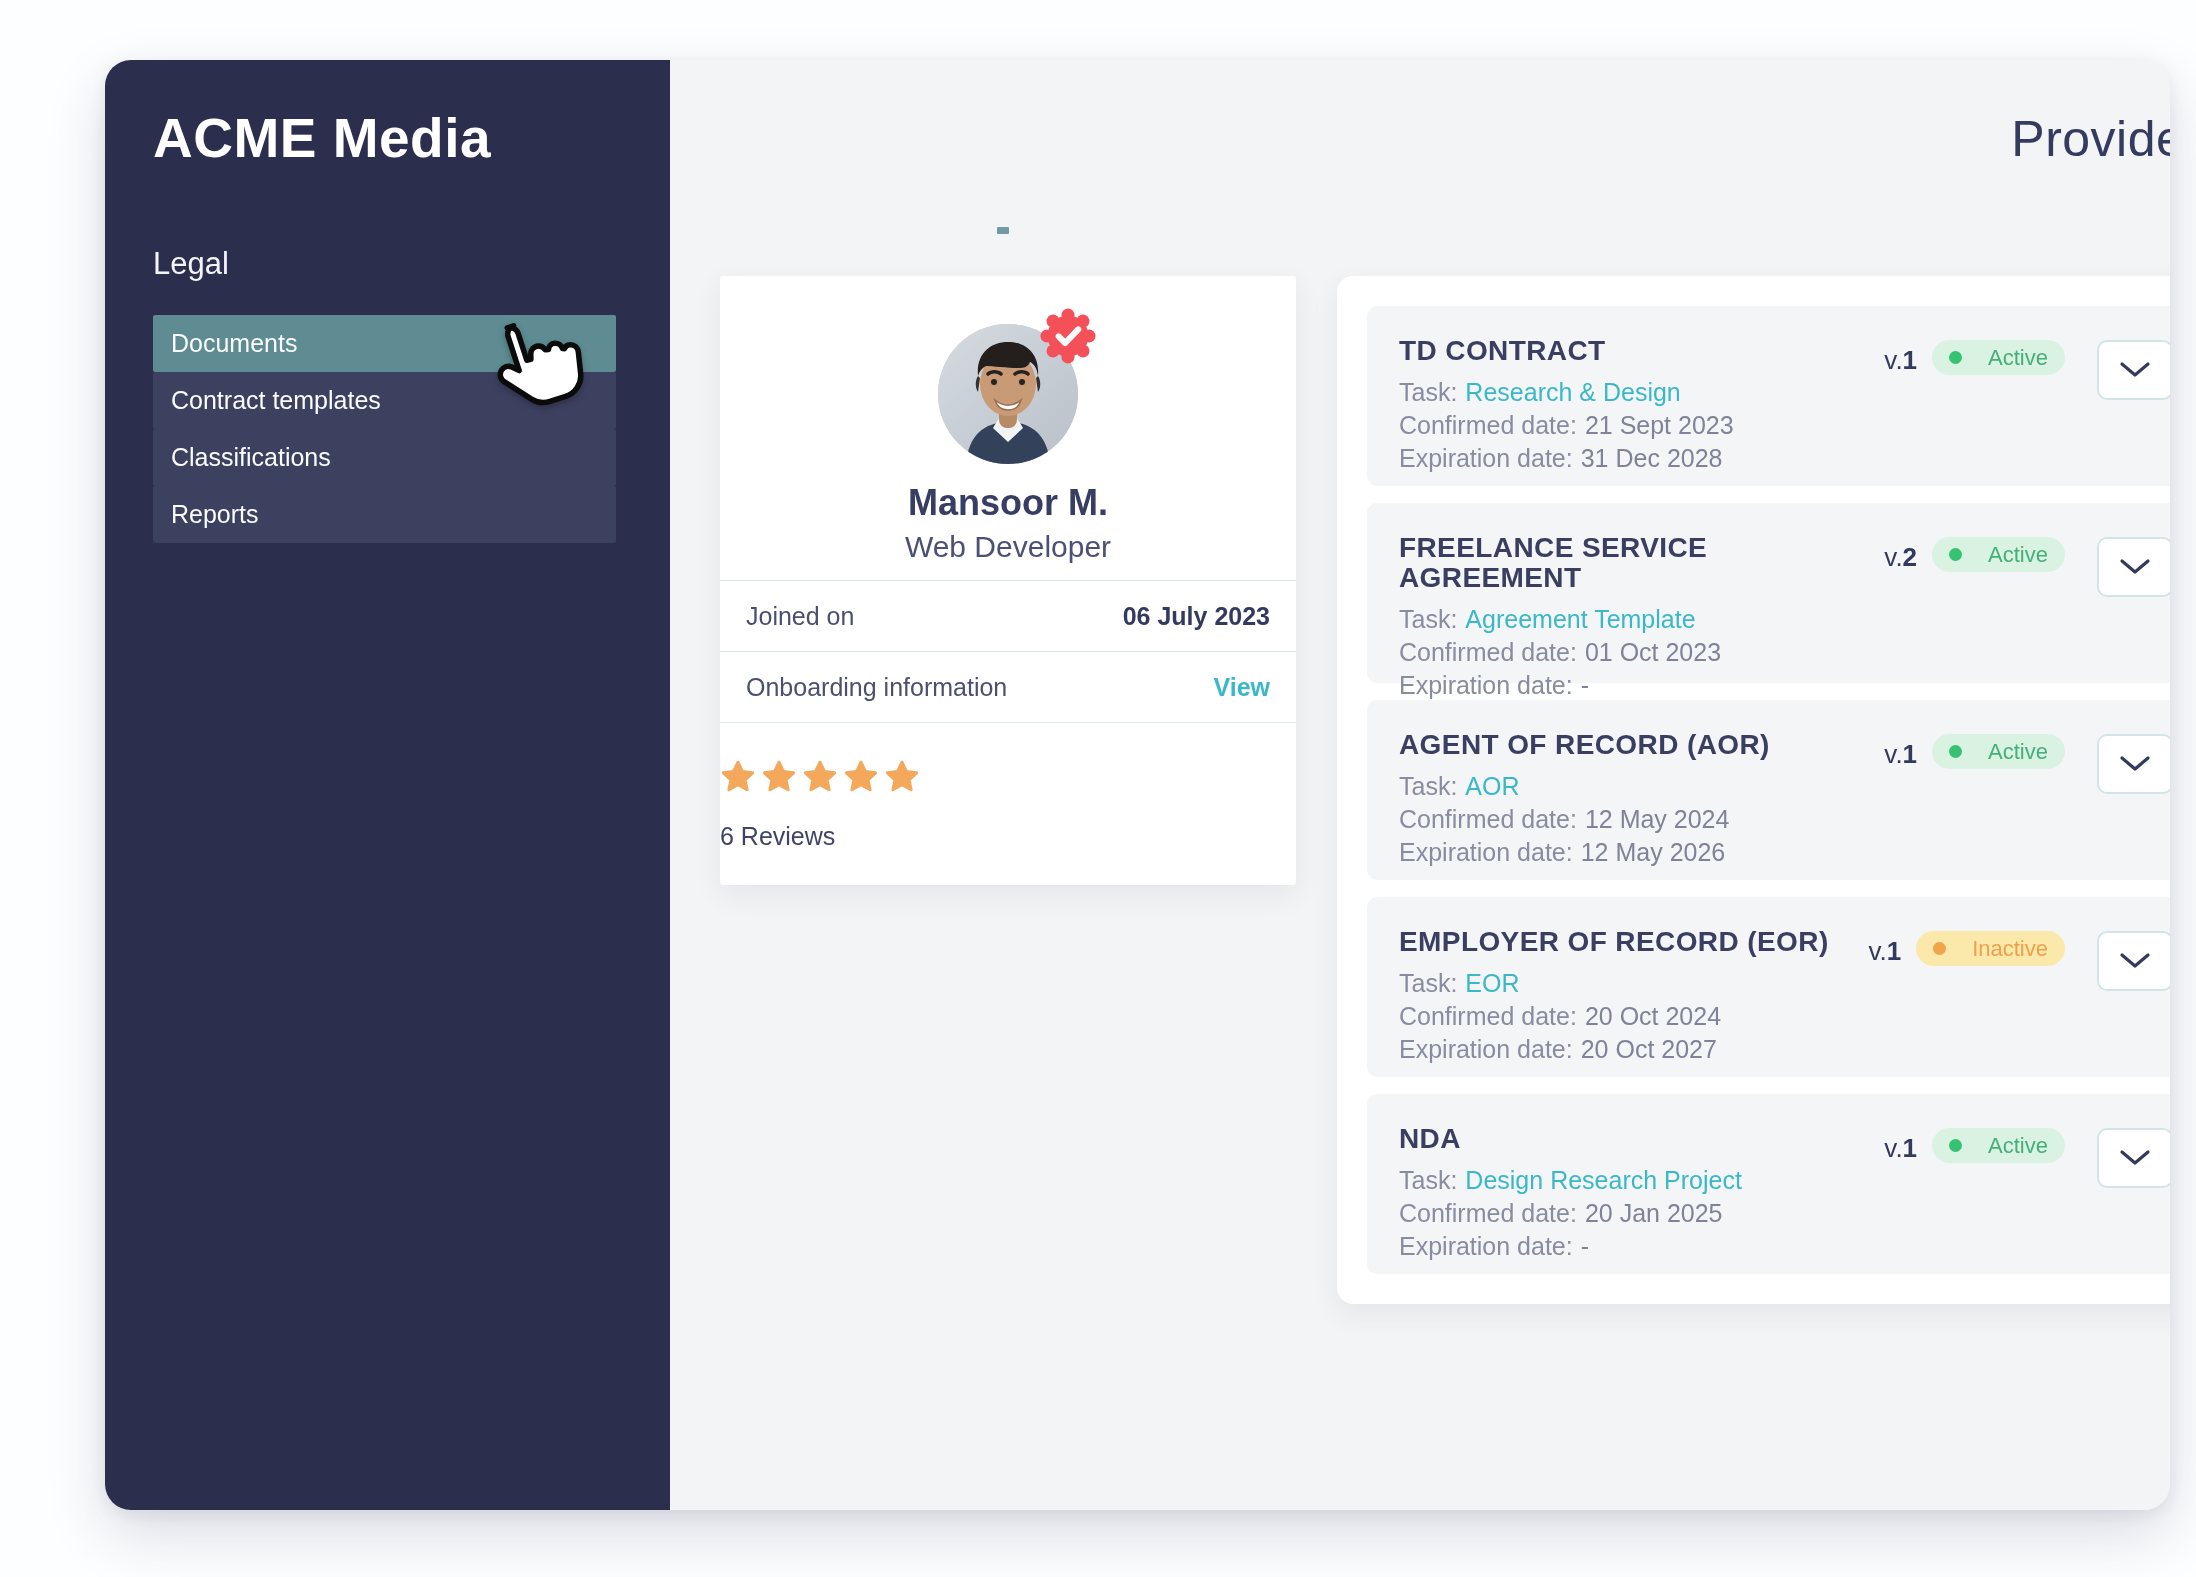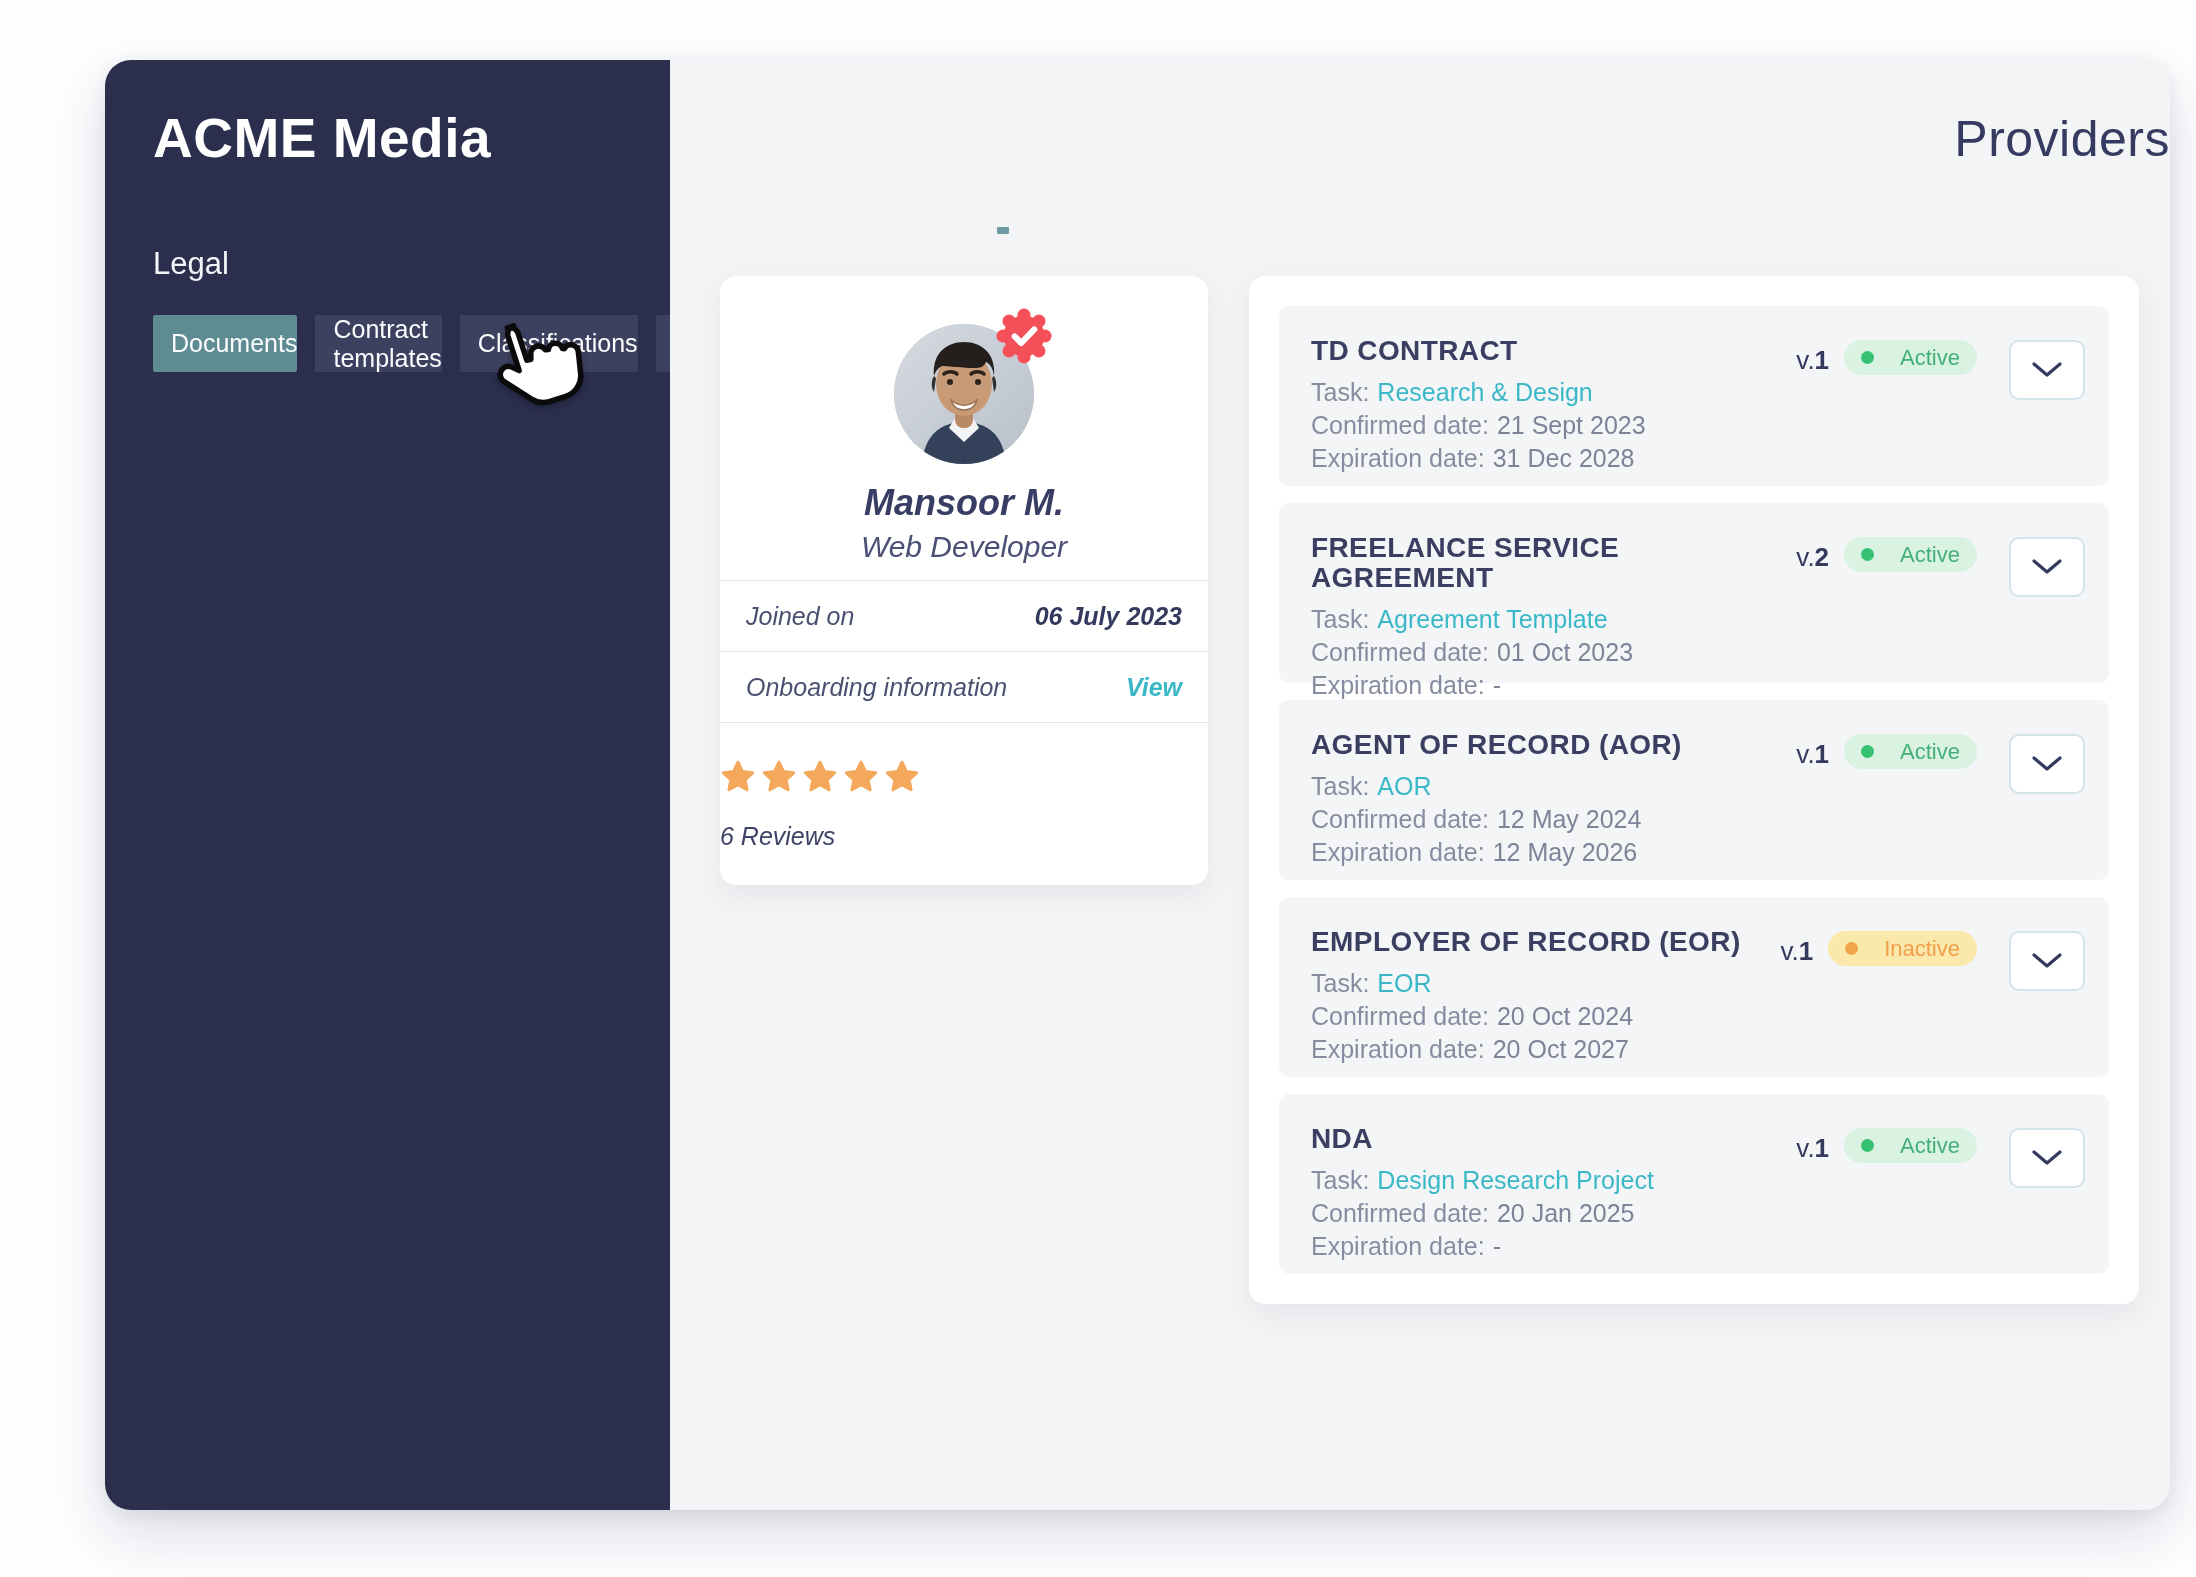--- a/index.html
+++ b/index.html
@@ -12,36 +12,36 @@
   *{margin:0;padding:0;box-sizing:border-box;}
   html,body{width:2196px;height:1577px;overflow:hidden;}
   body{background:#fdfeff;font-family:"Liberation Sans","DejaVu Sans",sans-serif;color:var(--navy);}
   .page{position:relative;width:2196px;height:1577px;margin-left:40px;}
   .app{position:absolute;left:65px;top:60px;width:2065px;height:1450px;border-radius:26px;
        box-shadow:0 24px 60px rgba(35,42,78,.16),0 4px 16px rgba(35,42,78,.08);display:flex;overflow:hidden;background:var(--content-bg);}
   
   .sidebar{width:565px;flex:0 0 565px;background:var(--sidebar-bg);position:relative;padding:46px 48px 0 48px;}
   .brand{font-size:55px;font-weight:800;color:#fff;letter-spacing:.5px;}
   .side-section{margin-top:76px;font-size:31px;font-weight:400;color:#f4f5f9;}
-  .side-menu{margin-top:33px;display:flex;flex-direction:row;gap:18px;}
+  .side-menu{margin-top:33px;display:flex;flex-direction:column;}
   .menu-item{width:463px;height:57px;background:var(--item-bg);border-radius:2px;display:flex;align-items:center;
              padding-left:18px;cursor:pointer;}
   .menu-item.active{background:var(--accent-teal);}
   .menu-label{font-size:25px;color:#fbfcfe;font-weight:400;}
   .cursor-icon{position:absolute;left:372px;top:250px;width:110px;height:110px;filter:drop-shadow(0 3px 3px rgba(0,0,0,.25));}
   
   .content{flex:1;background:var(--content-bg);padding:50px 0 0 50px;position:relative;}
   .page-title{font-size:50px;font-weight:500;color:var(--navy-head);letter-spacing:.5px;text-align:right;}
   .tabs{display:flex;gap:40px;margin-top:46px;}
   .tab{position:relative;font-size:27px;font-weight:700;color:#2f355a;letter-spacing:.8px;background:none;border:none;
        font-family:inherit;cursor:pointer;padding:0 0 6px 0;}
   .tab.active::after{content:"";position:absolute;left:-3px;right:-9px;bottom:-14px;height:7px;background:var(--underline-teal);border-radius:1px;}
   .columns{display:flex;gap:41px;margin-top:56px;align-items:flex-start;}
   
-  .profile-card{width:488px;background:#fff;border-radius:16px;box-shadow:0 10px 28px rgba(50,60,100,.08);font-style:italic;}
+  .profile-card{width:576px;background:#fff;border-radius:3px;box-shadow:0 10px 28px rgba(50,60,100,.08);}
   .avatar-wrap{width:140px;margin:48px auto 0;position:relative;}
   .avatar{width:140px;height:140px;border-radius:50%;overflow:hidden;background:#c9ced6;}
   .badge{position:absolute;right:-18px;top:-16px;width:56px;height:56px;}
   .p-name{text-align:center;margin-top:18px;font-size:36px;font-weight:700;color:#383d63;}
   .p-role{text-align:center;margin-top:6px;font-size:30px;color:#4b5074;padding-bottom:16px;}
   .p-row{height:71px;border-top:1px solid var(--divider);display:flex;align-items:center;justify-content:space-between;
          padding:0 26px;font-size:25px;color:#4b5070;}
   .p-row .value{font-weight:700;color:var(--navy);}
   .view-link{font-weight:700;color:var(--link-teal);text-decoration:none;cursor:pointer;}
   .p-rating{border-top:1px solid var(--divider);padding:37px 0 34px;}

